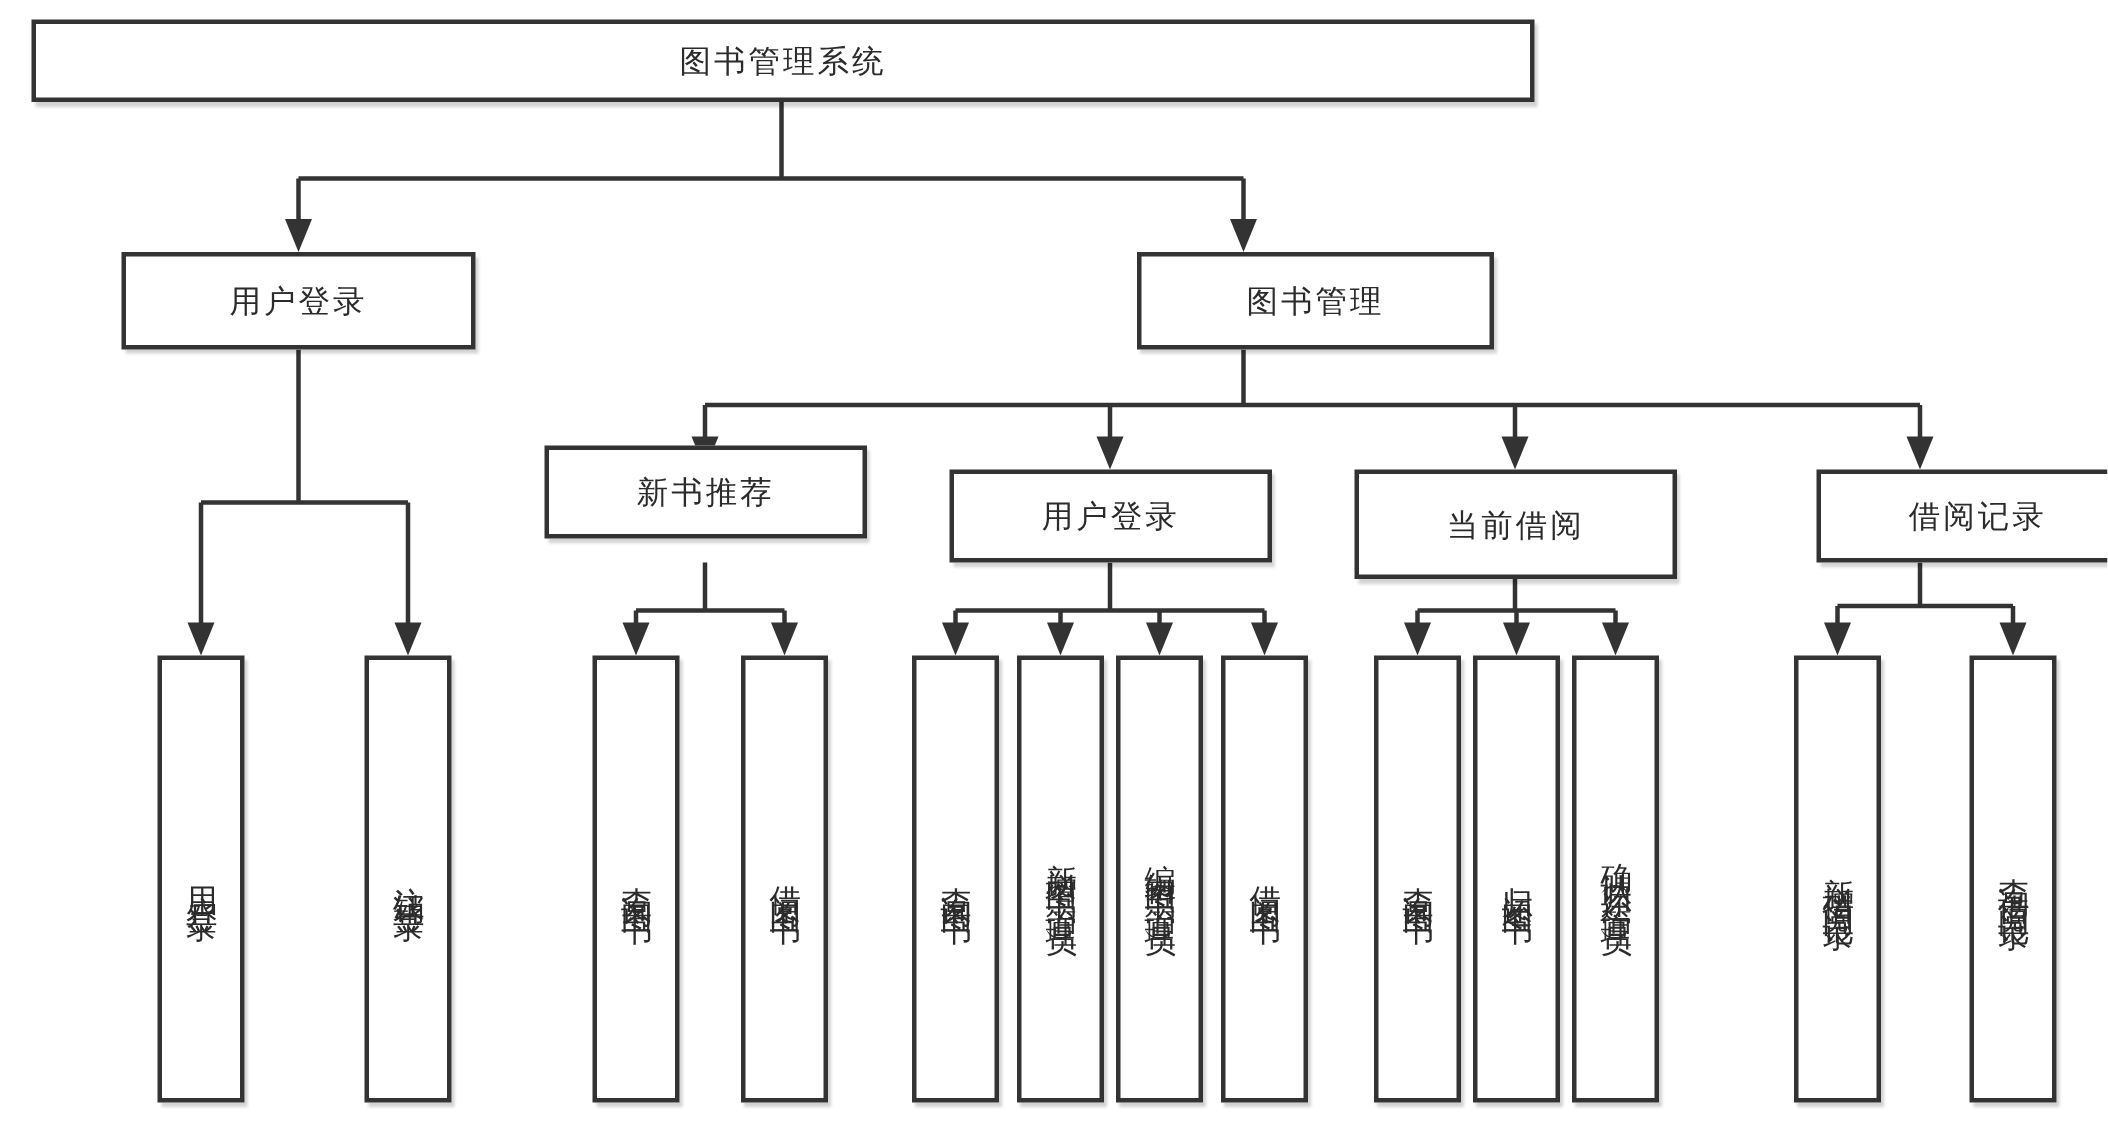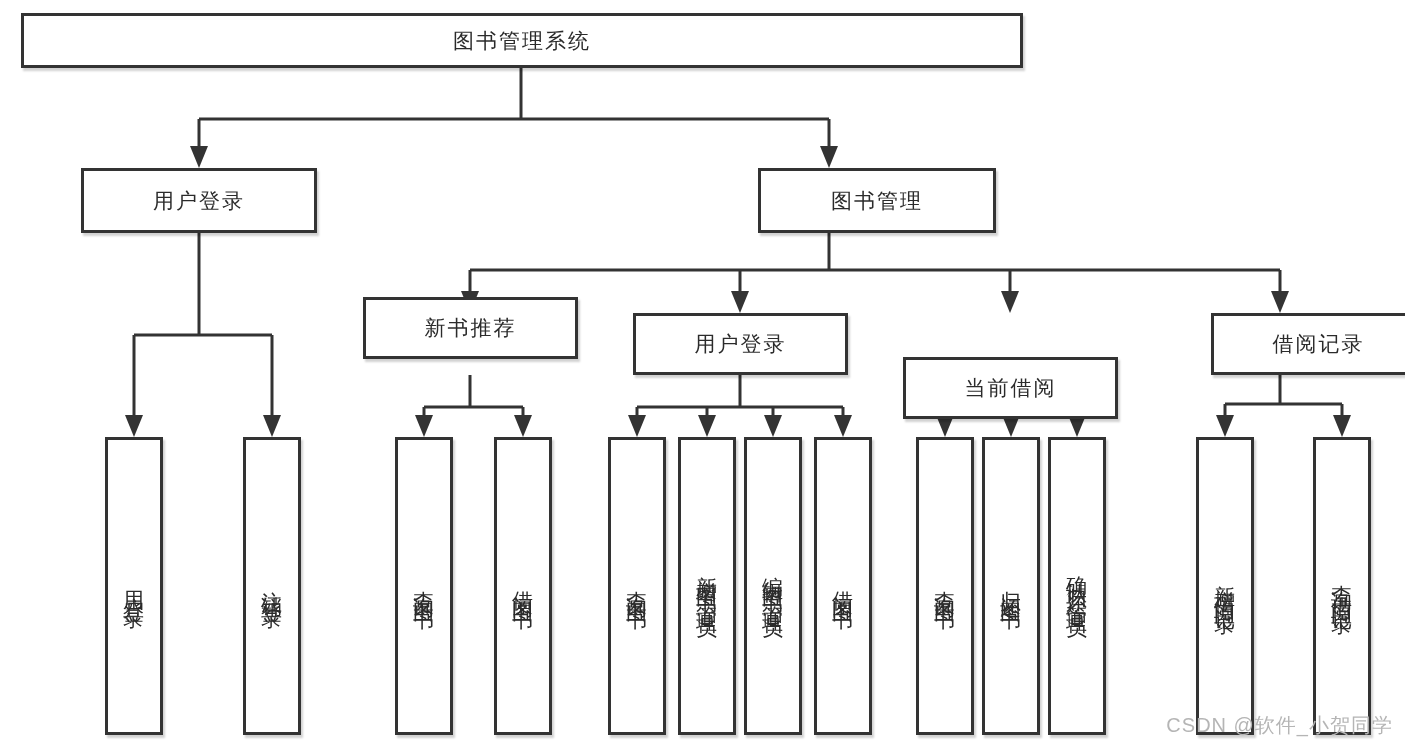--- a/index.html
+++ b/index.html
@@ -115,21 +115,21 @@
       <polygon points="1333,415 1351,415 1342,437" fill="#333333"></polygon>
     </svg>
 
   <div class="hnode" style="left:21px; top:13px; width:1002px; height:55px;">图书管理系统</div>
 
   <div class="hnode" style="left:81px; top:168px; width:236px; height:65px;">用户登录</div>
   <div class="hnode" style="left:710px; top:168px; width:238px; height:65px;margin-left:48px;">图书管理</div>
 
   <div class="hnode" style="left:363px; top:297px; width:215px; height:62px;">新书推荐</div>
   <div class="hnode" style="left:633px; top:313px; width:215px; height:62px;">用户登录</div>
-  <div class="hnode" style="left:903px; top:313px; width:215px; height:62px;margin-top:44px;">当前借阅</div>
+  <div class="hnode" style="left:903px; top:313px; width:215px; height:73px;">当前借阅</div>
   <div class="hnode" style="left:1173px; top:313px; width:215px; height:62px;margin-left:38px;">借阅记录</div>
 
   <div class="leaf" style="left:105px;">
     <span>用户登录</span>
   </div>
   <div class="leaf" style="left:243px;">
     <span>注销登录</span>
   </div>
   <div class="leaf" style="left:395px;">
     <span>查询图书</span>
@@ -158,14 +158,13 @@
   <div class="leaf" style="left:1048px;">
     <span>确认归还（管理员）</span>
   </div>
   <div class="leaf" style="left:1196px;">
     <span>新增借阅记录</span>
   </div>
   <div class="leaf" style="left:1313px;">
     <span>查询借阅记录</span>
   </div>
 
-  <div id="watermark">CSDN @软件_小贺同学</div>
 </div>
 
 </body></html>

